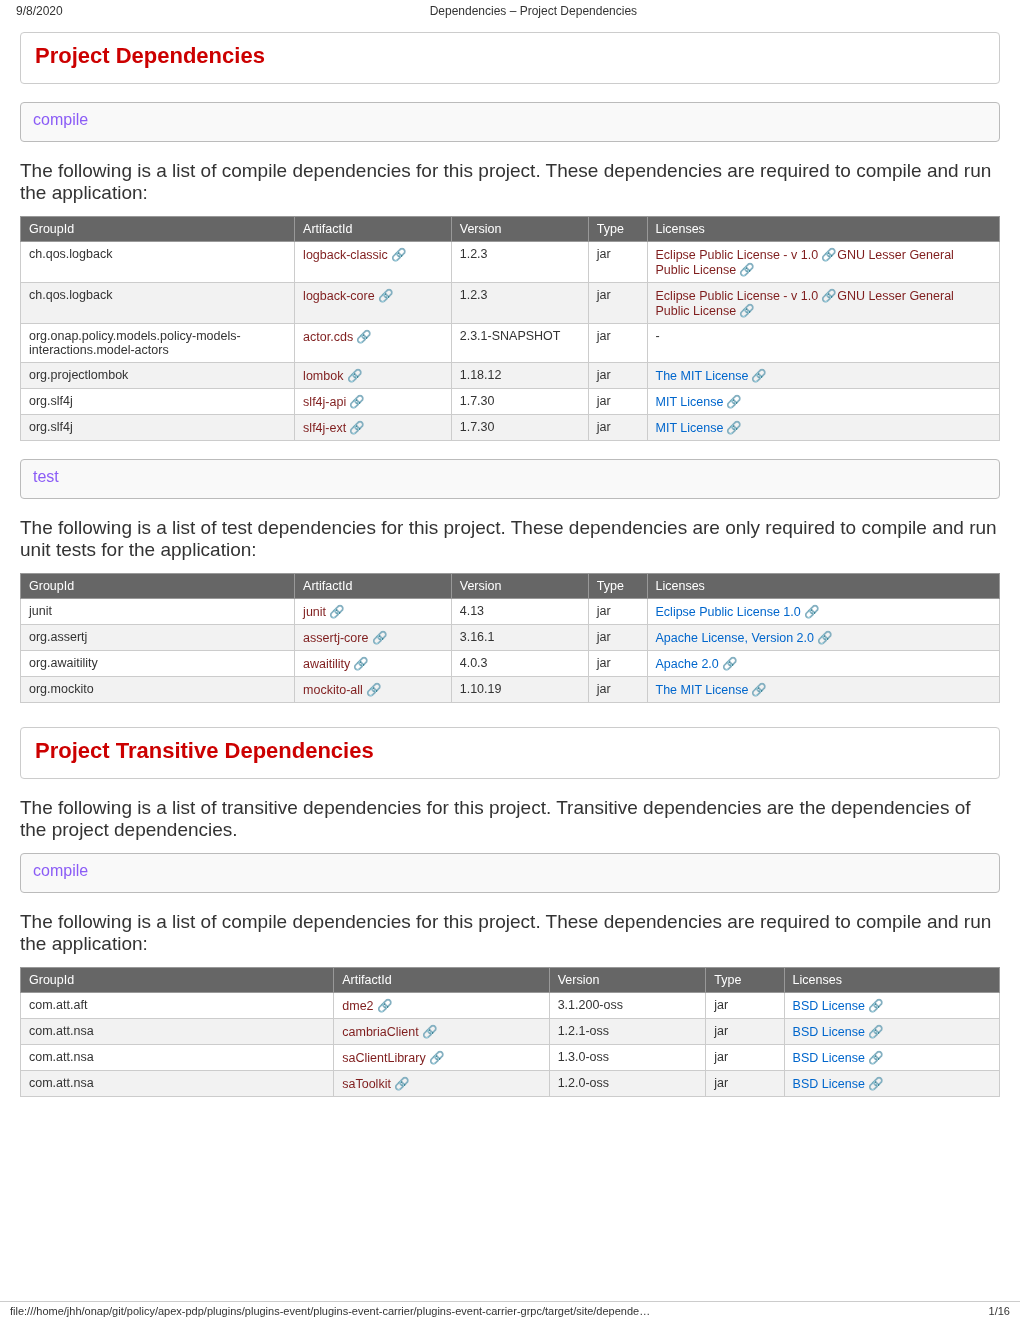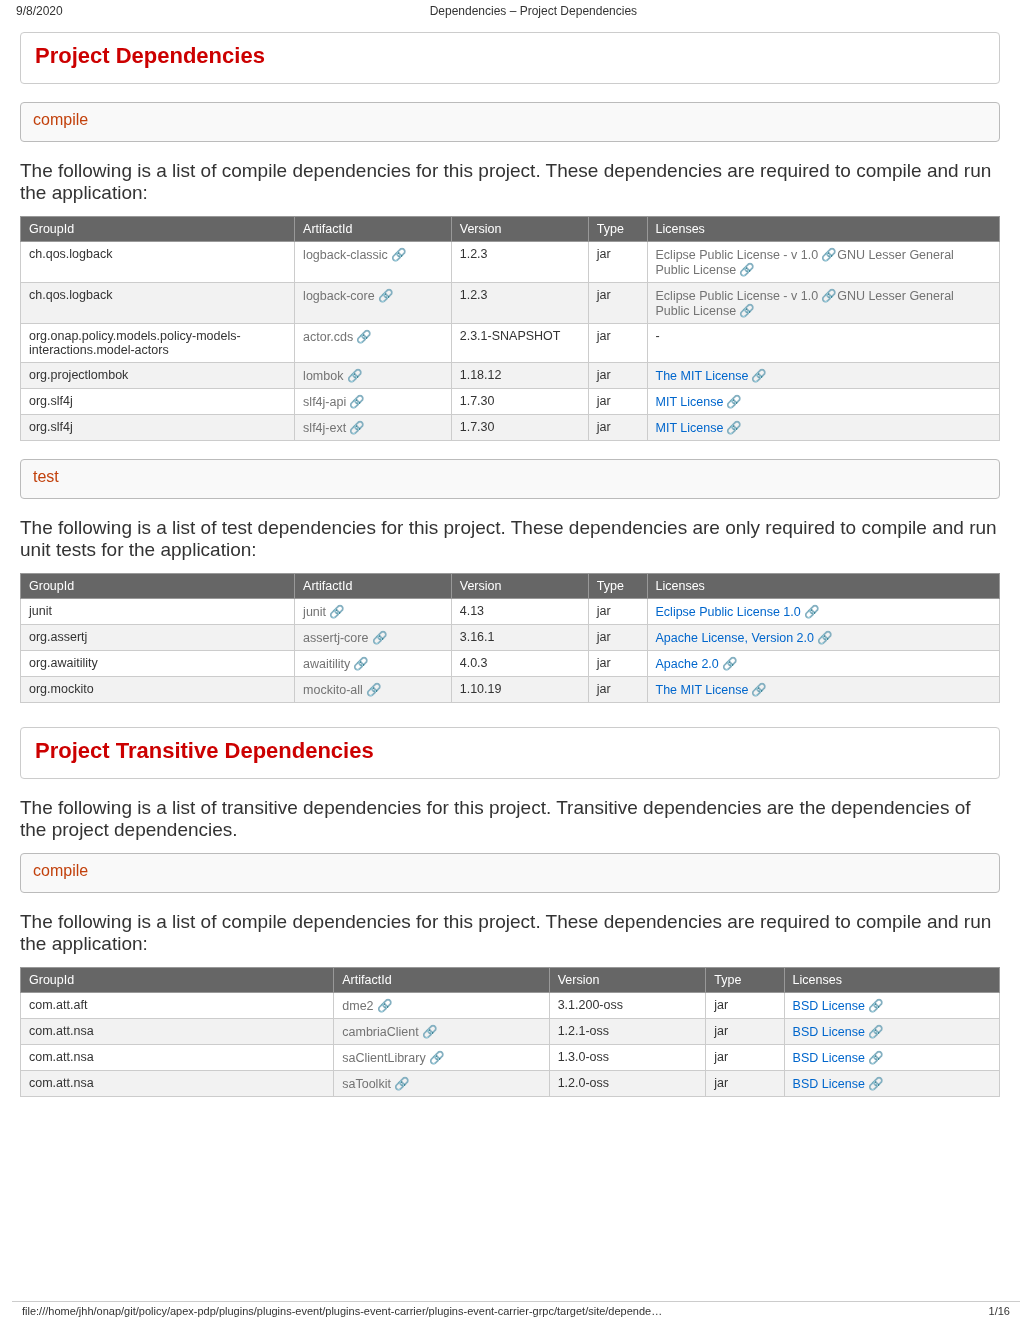--- a/index.html
+++ b/index.html
@@ -33,21 +33,21 @@
     }
     .subsection-box {
       border: 1px solid #bbb;
       border-radius: 4px;
       margin-bottom: 18px;
       padding: 8px 12px 12px 12px;
       background: #f9f9f9;
     }
     .subsection-title {
       font-size: 16px;
-      color: #c2410c;
+      color: #8b5cf6;
       font-weight: normal;
     }
     .description {
       margin: 10px 0 12px 0;
       font-size: 19px;
       color: #333;
     }
     table {
       width: 100%;
       border-collapse: collapse;
@@ -66,27 +66,27 @@
       border: 1px solid #ccc;
       vertical-align: top;
     }
     tr:nth-child(even) td {
       background: #f2f2f2;
     }
     tr:nth-child(odd) td {
       background: #fff;
     }
     a {
-      color: #737373;
+      color: #7f1d1d;
       text-decoration: none;
     }
     .bottom-bar {
       position: fixed;
       bottom: 0;
-      left: 12px;
+      left: 0;
       right: 0;
       background: #fff;
       border-top: 1px solid #ccc;
       padding: 3px 10px;
       font-size: 11px;
       color: #333;
       display: flex;
       justify-content: space-between;
     }
     .col-groupid { width: 28%; }

